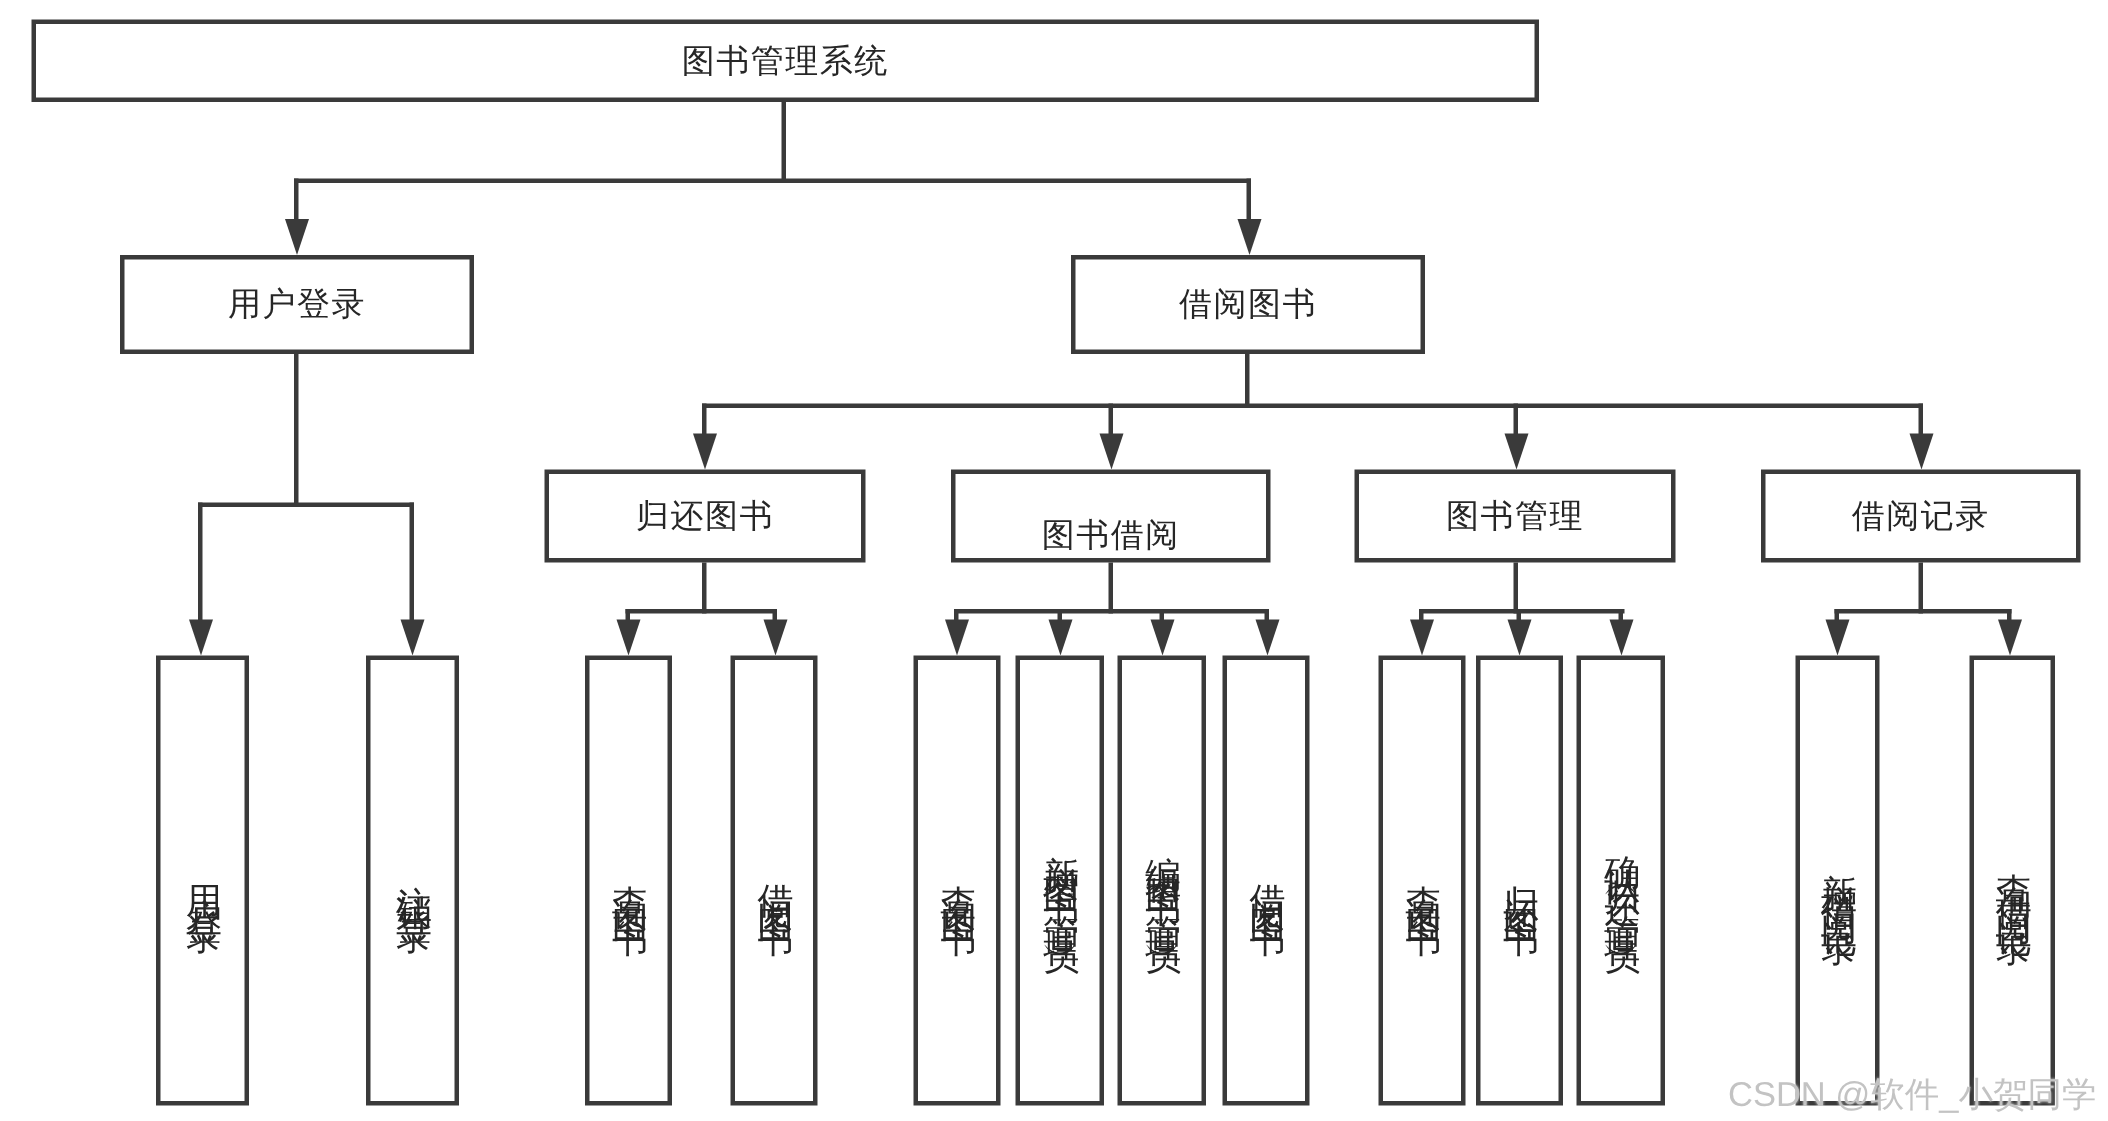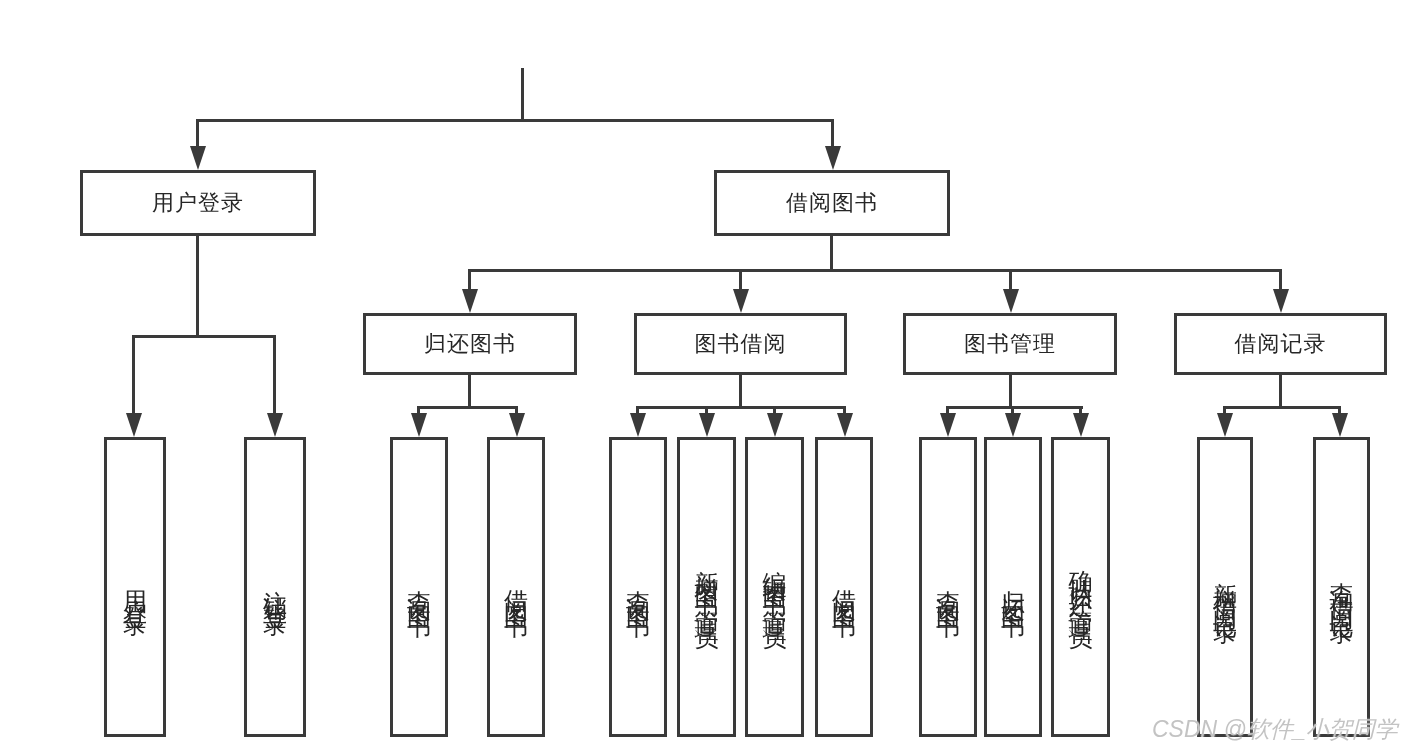--- a/index.html
+++ b/index.html
@@ -63,28 +63,30 @@
     border-top: 24px solid #3a3a3a;
   }
   .watermark {
     position: absolute;
     left: 1152px;
     top: 714px;
     font-size: 23px;
     color: #c3c3c3;
     text-shadow: 0 0 2px #ffffff;
     white-space: nowrap;
-    font-style: italic;
   }
 </style>
 </head>
 <body>
 
 <div id="canvas">
 
+  <div class="box" style="left:21px; top:13px; width:1005px; height:55px;">
+    <span>图书管理系统</span>
+  </div>
 
   <div>
     <div class="vline" style="left:521px; top:68px; height:54px;"></div>
     <div class="hline" style="left:196px; top:119px; width:638px;"></div>
     <div class="vline" style="left:196px; top:119px; height:29px;"></div>
     <div class="arrow" style="left:190px; top:146px;"></div>
     <div class="vline" style="left:831px; top:119px; height:29px;"></div>
     <div class="arrow" style="left:825px; top:146px;"></div>
   </div>
 
@@ -113,21 +115,21 @@
     <div class="arrow" style="left:733px; top:289px;"></div>
     <div class="vline" style="left:1009px; top:269px; height:22px;"></div>
     <div class="arrow" style="left:1003px; top:289px;"></div>
     <div class="vline" style="left:1279px; top:269px; height:22px;"></div>
     <div class="arrow" style="left:1273px; top:289px;"></div>
   </div>
 
   <div class="box" style="left:363px; top:313px; width:214px; height:62px;">
     <span>归还图书</span>
   </div>
-  <div class="box" style="left:634px; top:313px; width:213px; height:62px;">
+  <div class="box" style="left:634px; top:313px; width:213px; height:62px;align-items:flex-end;">
     <span>图书借阅</span>
   </div>
   <div class="box" style="left:903px; top:313px; width:214px; height:62px;">
     <span>图书管理</span>
   </div>
   <div class="box" style="left:1174px; top:313px; width:213px; height:62px;">
     <span>借阅记录</span>
   </div>
 
   <div>

